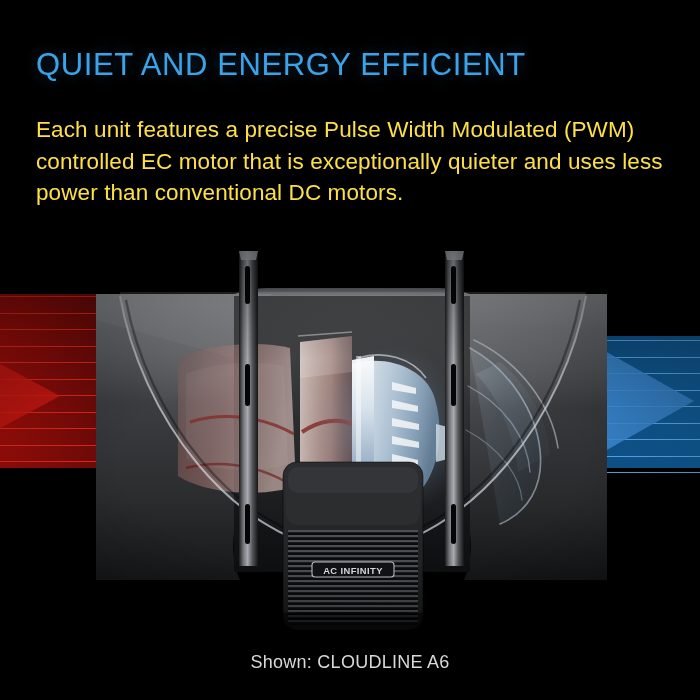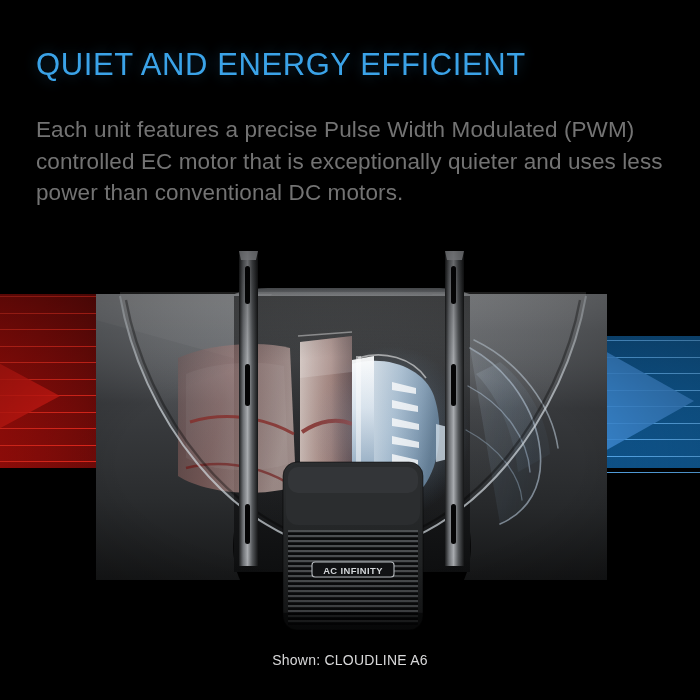--- a/index.html
+++ b/index.html
@@ -33,31 +33,31 @@
     white-space: nowrap;
     text-shadow: 0 0 14px rgba(58,160,232,0.30);
   }
   .bodycopy {
     position: absolute;
     left: 36px;
     top: 114px;
     width: 648px;
     font-size: 22.5px;
     line-height: 31.5px;
-    color: #737373;
+    color: #fde047;
     font-weight: 400;
     letter-spacing: 0.1px;
   }
   .caption {
     position: absolute;
     left: 0;
     top: 652px;
     width: 700px;
     text-align: center;
-    font-size: 14px;
+    font-size: 18px;
     color: #d9d9da;
     letter-spacing: 0.25px;
   }
 
   
   #scene {
     position: absolute;
     left: 0;
     top: 236px;
     width: 700px;

